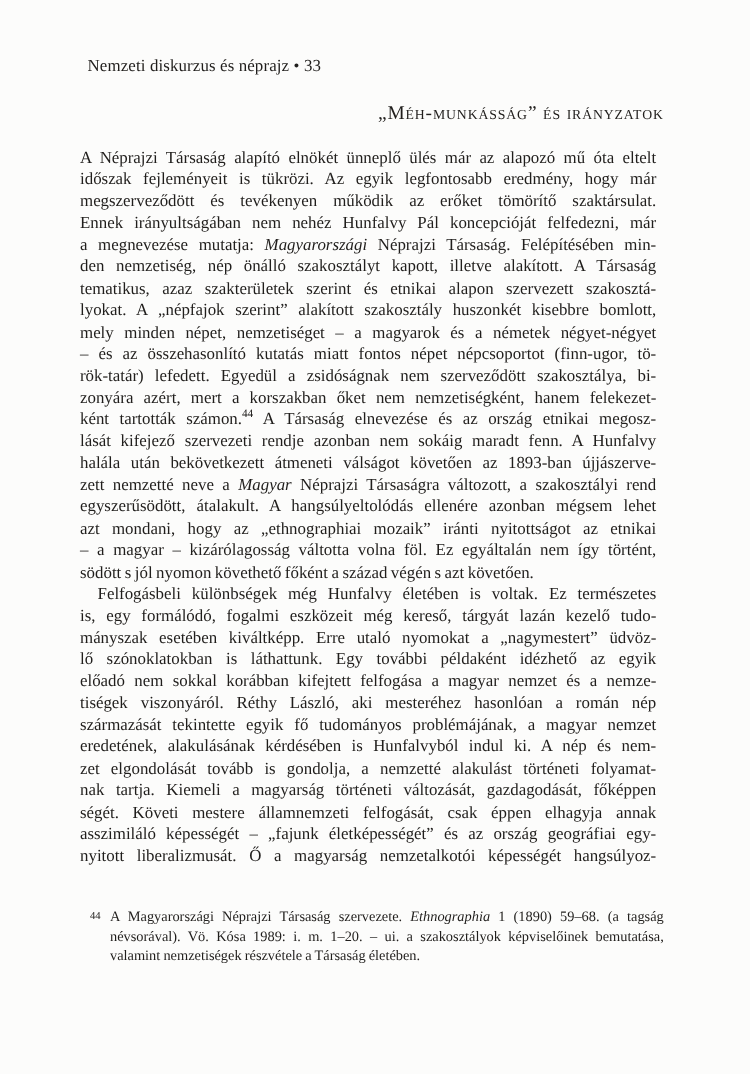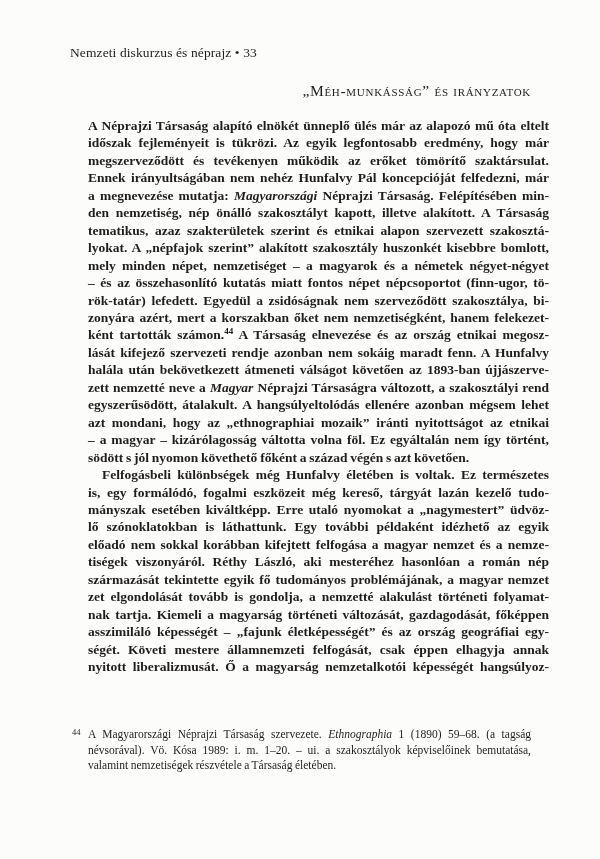--- a/index.html
+++ b/index.html
@@ -20,24 +20,23 @@
 
   .section-title {
     position: absolute; top: 82px; left: 70px; width: 461px;
     text-align: right;
     font-variant: small-caps;
     font-size: 15.5px;
     letter-spacing: 0.7px;
   }
 
   .body-text {
-    position: absolute; top: 117px; left: 88px; width: 461px;
+    position: absolute; top: 117px; left: 64px; width: 461px;
     font-size: 13.5px;
     line-height: 17.45px;
-    font-weight: bold;
   }
   .line {
     text-align: justify;
     text-align-last: justify;
     word-spacing: -0.6px;
   }
   .line.para-end { text-align-last: left; }
   .line.indent { text-indent: 14px; }
   .it { font-style: italic; }
   .sup {
@@ -88,24 +87,25 @@
       <div class="line"><span>azt mondani, hogy az „ethnographiai mozaik” iránti nyitottságot az etnikai</span></div>
       <div class="line"><span>– a magyar – kizárólagosság váltotta volna föl. Ez egyáltalán nem így történt,</span></div>
       <div class="line para-end"><span>södött s jól nyomon követhető főként a század végén s azt követően.</span></div>
       <div class="line indent"><span>Felfogásbeli különbségek még Hunfalvy életében is voltak. Ez természetes</span></div>
       <div class="line"><span>is, egy formálódó, fogalmi eszközeit még kereső, tárgyát lazán kezelő tudo-</span></div>
       <div class="line"><span>mányszak esetében kiváltképp. Erre utaló nyomokat a „nagymestert” üdvöz-</span></div>
       <div class="line"><span>lő szónoklatokban is láthattunk. Egy további példaként idézhető az egyik</span></div>
       <div class="line"><span>előadó nem sokkal korábban kifejtett felfogása a magyar nemzet és a nemze-</span></div>
       <div class="line"><span>tiségek viszonyáról. Réthy László, aki mesteréhez hasonlóan a román nép</span></div>
       <div class="line"><span>származását tekintette egyik fő tudományos problémájának, a magyar nemzet</span></div>
+      <div class="line"><span>eredetének, alakulásának kérdésében is Hunfalvyból indul ki. A nép és nem-</span></div>
       <div class="line"><span>zet elgondolását tovább is gondolja, a nemzetté alakulást történeti folyamat-</span></div>
       <div class="line"><span>nak tartja. Kiemeli a magyarság történeti változását, gazdagodását, főképpen</span></div>
+      <div class="line"><span>ségét. Követi mestere államnemzeti felfogását, csak éppen elhagyja annak</span></div>
       <div class="line"><span>asszimiláló képességét – „fajunk életképességét” és az ország geográfiai egy-</span></div>
-      <div class="line"><span>ségét. Követi mestere államnemzeti felfogását, csak éppen elhagyja annak</span></div>
       <div class="line"><span>nyitott liberalizmusát. Ő a magyarság nemzetalkotói képességét hangsúlyoz-</span></div>
     </div>
 
   <div class="footnote">
     <span class="fn-marker">44</span>
     <div class="footnote-text">
         <div class="line"><span>A Magyarországi Néprajzi Társaság szervezete. </span><span class="it">Ethnographia</span><span> 1 (1890) 59–68. (a tagság</span></div>
         <div class="line"><span>névsorával). Vö. Kósa 1989: i. m. 1–20. – ui. a szakosztályok képviselőinek bemutatása,</span></div>
         <div class="line para-end"><span>valamint nemzetiségek részvétele a Társaság életében.</span></div>
       </div>

